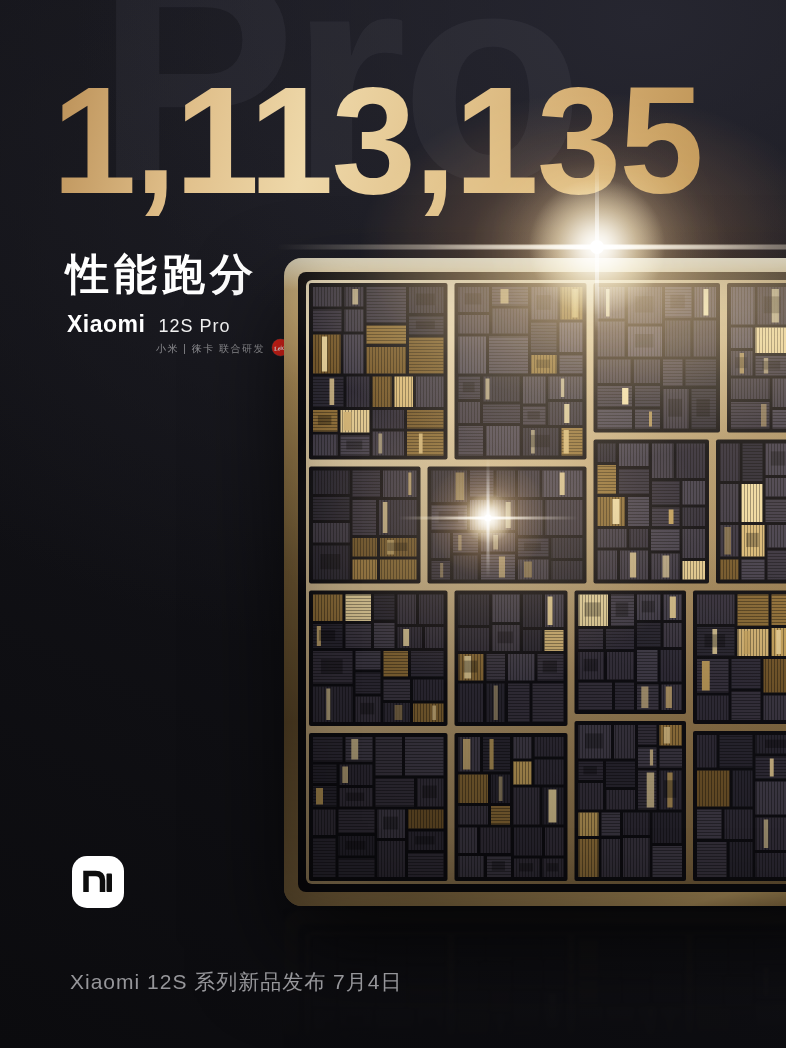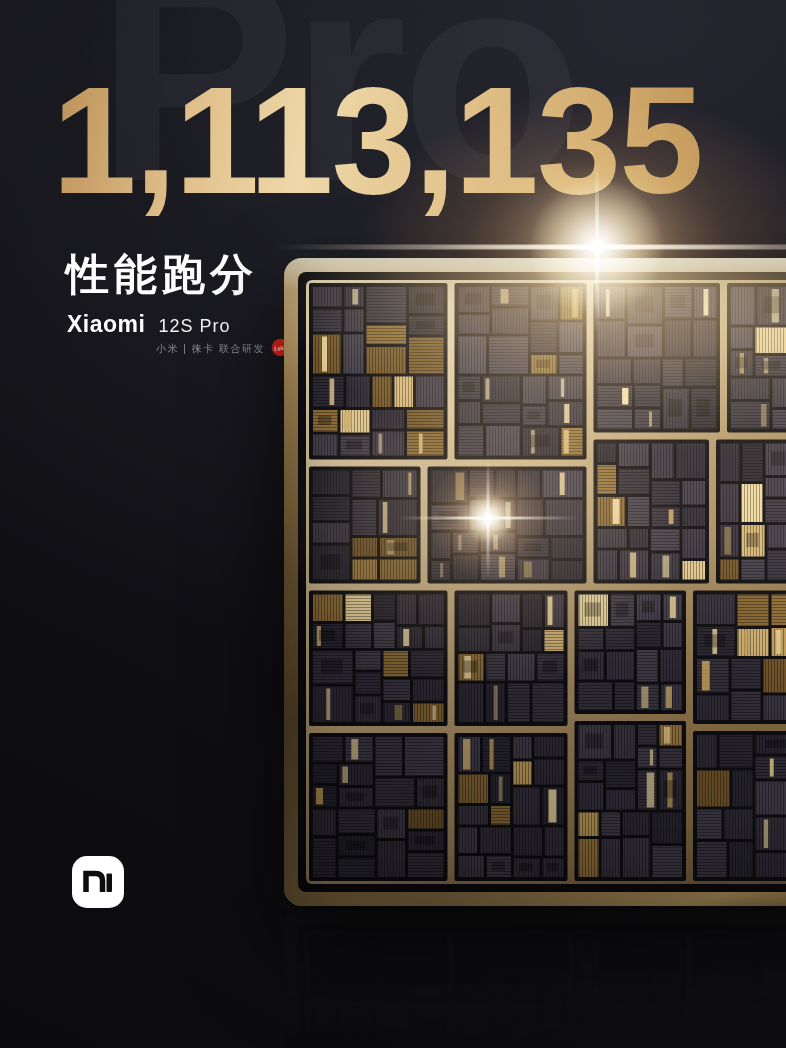--- a/index.html
+++ b/index.html
@@ -1681,14 +1681,15 @@
     <div class="f-dot"></div>
   </div>
 
   <div class="mi-logo">
     <svg width="52" height="52" viewBox="0 0 52 52">
       <path d="M14 36 V17.5 h9.5 q7 0 7 7 V36" fill="none" stroke="#0d0d0d" stroke-width="5.5"></path>
       <rect x="34.5" y="17.5" width="5.5" height="18.5" rx="1" fill="#0d0d0d"></rect>
     </svg>
   </div>
 
+  <div class="footer">Xiaomi 12S 系列新品发布 7月4日</div>
 
 </div>
 
 </body></html>

